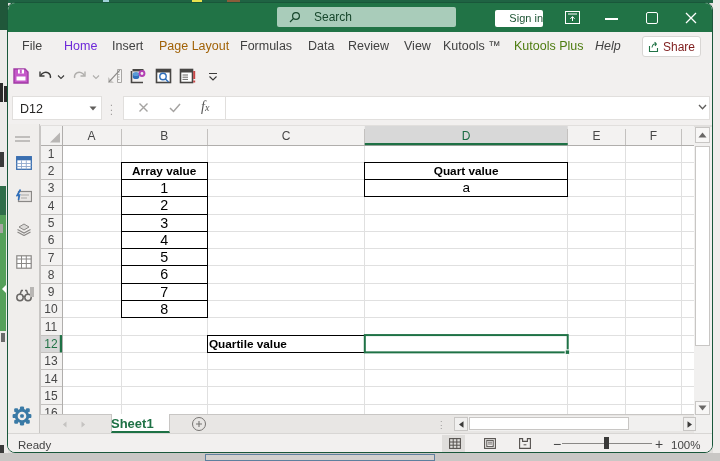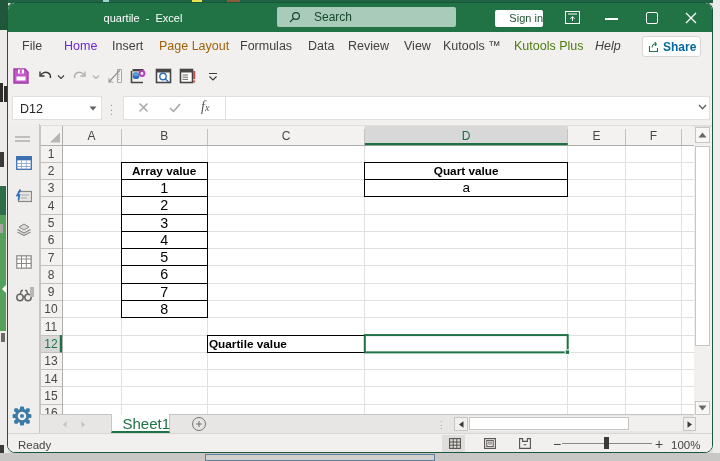--- a/index.html
+++ b/index.html
@@ -30,21 +30,20 @@
   <div class="abs" style="left:192px;top:0;width:10px;height:3px;background:#e8e24e;"></div>
   <div class="abs" style="left:227px;top:0;width:13px;height:4px;background:#8a5c3a;"></div>
 
   <div class="abs" style="left:0;top:453px;width:720px;height:8px;background:#c9c7c5;"></div>
   <div class="abs" style="left:205px;top:454px;width:230px;height:7px;background:#d2d0ce;border:1px solid #5f7f9e;box-sizing:border-box;"></div>
 
   <div class="abs" style="left:7px;top:2px;width:706px;height:451px;background:#fff;border:1px solid #19573a;border-radius:8px;box-sizing:border-box;overflow:hidden;">
   <div class="abs" style="left:0;top:0;width:704px;height:449px;">
 
     <div class="abs" style="left:0;top:0;width:704px;height:29px;background:#217346;"></div>
-    <div class="abs" style="left:55px;top:8px;width:160px;height:15px;color:#fff;font-size:11px;text-align:center;line-height:15px;">quartile&nbsp; -&nbsp; Excel</div>
 
     <div class="abs" style="left:269px;top:4px;width:179px;height:20px;background:#a9ccba;border-radius:2px;"></div>
     <svg class="abs" style="left:281px;top:8px;" width="12" height="12" viewBox="0 0 12 12">
           <circle cx="7" cy="5" r="3.4" fill="none" stroke="#17472c" stroke-width="1.2"></circle>
           <line x1="1" y1="11" x2="4.6" y2="7.4" stroke="#17472c" stroke-width="1.2"></line>
         </svg>
     <div class="abs" style="left:306px;top:7px;color:#17472c;font-size:12px;">Search</div>
 
     <div class="abs" style="left:487px;top:7px;width:48px;height:17px;background:#fff;border-radius:2px;"></div>
     <div class="abs" style="left:487px;top:9px;width:48px;height:13px;color:#1d5434;font-size:11px;text-align:right;line-height:13px;">Sign in</div>
@@ -72,21 +71,21 @@
     <div class="abs" style="left:396px;top:36px;font-size:12.5px;color:#414141;">View</div>
     <div class="abs" style="left:435px;top:36px;font-size:12.5px;color:#414141;">Kutools ™</div>
     <div class="abs" style="left:506px;top:36px;font-size:12.5px;color:#4d7c0f;">Kutools Plus</div>
     <div class="abs" style="left:587px;top:36px;font-size:12.5px;color:#414141;font-style:italic;">Help</div>
 
     <div class="abs" style="left:634px;top:33px;width:59px;height:21px;background:#fff;border:1px solid #d8d6d4;border-radius:3px;box-sizing:border-box;"></div>
     <svg class="abs" style="left:640px;top:38px;" width="12" height="12" viewBox="0 0 12 12">
           <path d="M1.5 5 L1.5 10.5 L9.5 10.5 L9.5 7" fill="none" stroke="#217346" stroke-width="1.1"></path>
           <path d="M4 6.5 C4.5 3.5 6.5 2.5 8.5 2.8 M8.5 2.8 L6.6 1.2 M8.5 2.8 L7 4.8" fill="none" stroke="#217346" stroke-width="1.1"></path>
         </svg>
-    <div class="abs" style="left:655px;top:37px;font-size:12px;font-weight:bold;color:#0369a1;">Share</div>
+    <div class="abs" style="left:655px;top:37px;font-size:12px;font-weight:normal;color:#7f1d1d;">Share</div>
 
     <div class="abs" style="left:0;top:58px;width:704px;height:32px;background:#f2f0ef;"></div>
 
     <svg class="abs" style="left:5px;top:65px;" width="16" height="16" viewBox="0 0 16 16">
           <path d="M1 1 H12 L15 4 V15 H1 Z" fill="#c558c9" stroke="#a13ba5" stroke-width="1.4"></path>
           <rect x="5" y="1.5" width="6" height="4" fill="#ffffff"></rect>
           <rect x="6.8" y="1.5" width="2" height="4" fill="#c558c9"></rect>
           <rect x="3.5" y="8.5" width="9" height="4" fill="#ffffff"></rect>
         </svg>
 
@@ -346,21 +345,21 @@
         </svg>
 
     <div class="abs" style="left:32px;top:411px;width:654px;height:19px;background:#e8e6e4;border-top:1px solid #c8c6c4;box-sizing:border-box;"></div>
     <svg class="abs" style="left:54px;top:418px;" width="5" height="7" viewBox="0 0 5 7">
           <path d="M4.5 0.5 L0.8 3.5 L4.5 6.5 Z" fill="#c5c3c1"></path>
         </svg>
     <svg class="abs" style="left:73px;top:418px;" width="5" height="7" viewBox="0 0 5 7">
           <path d="M0.5 0.5 L4.2 3.5 L0.5 6.5 Z" fill="#c5c3c1"></path>
         </svg>
     <div class="abs" style="left:103px;top:411px;width:59px;height:19px;background:#fff;border-left:1px solid #c8c6c4;border-right:1px solid #c8c6c4;border-bottom:2.5px solid #1e7145;box-sizing:border-box;"></div>
-    <div class="abs" style="left:103px;top:414px;width:59px;height:13px;color:#1e7145;font-weight:normal;font-size:15px;text-align:right;line-height:13px;">Sheet1</div>
+    <div class="abs" style="left:103px;top:414px;width:59px;height:13px;color:#1e7145;font-weight:bold;font-size:13px;text-align:left;line-height:13px;">Sheet1</div>
     <div class="abs" style="left:184px;top:414px;width:14px;height:14px;border:1px solid #767472;border-radius:50%;box-sizing:border-box;"></div>
     <svg class="abs" style="left:188px;top:418px;" width="6" height="6" viewBox="0 0 6 6">
           <path d="M3 0 V6 M0 3 H6" stroke="#767472" stroke-width="1.1"></path>
         </svg>
     <div class="abs" style="left:432px;top:415px;width:2px;height:11px;color:#979593;font-size:9px;line-height:3.6px;">.<br>.<br>.</div>
     <div class="abs" style="left:446px;top:414px;width:14px;height:14px;background:#f1f0ef;border:1px solid #c8c6c4;box-sizing:border-box;"></div>
     <svg class="abs" style="left:450px;top:418px;" width="6" height="7" viewBox="0 0 6 7">
           <path d="M5.5 0.3 L1 3.5 L5.5 6.7 Z" fill="#3b3a39"></path>
         </svg>
     <div class="abs" style="left:460px;top:413px;width:215px;height:15px;background:#f1f0ef;"></div>

